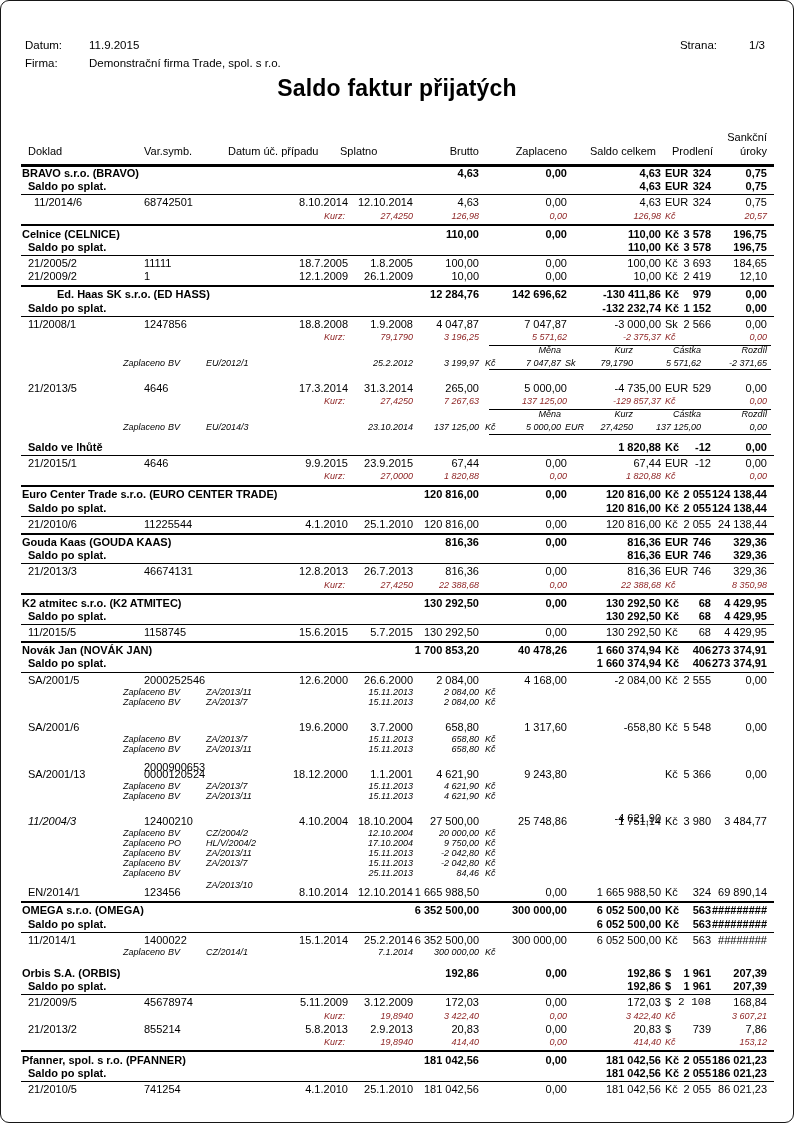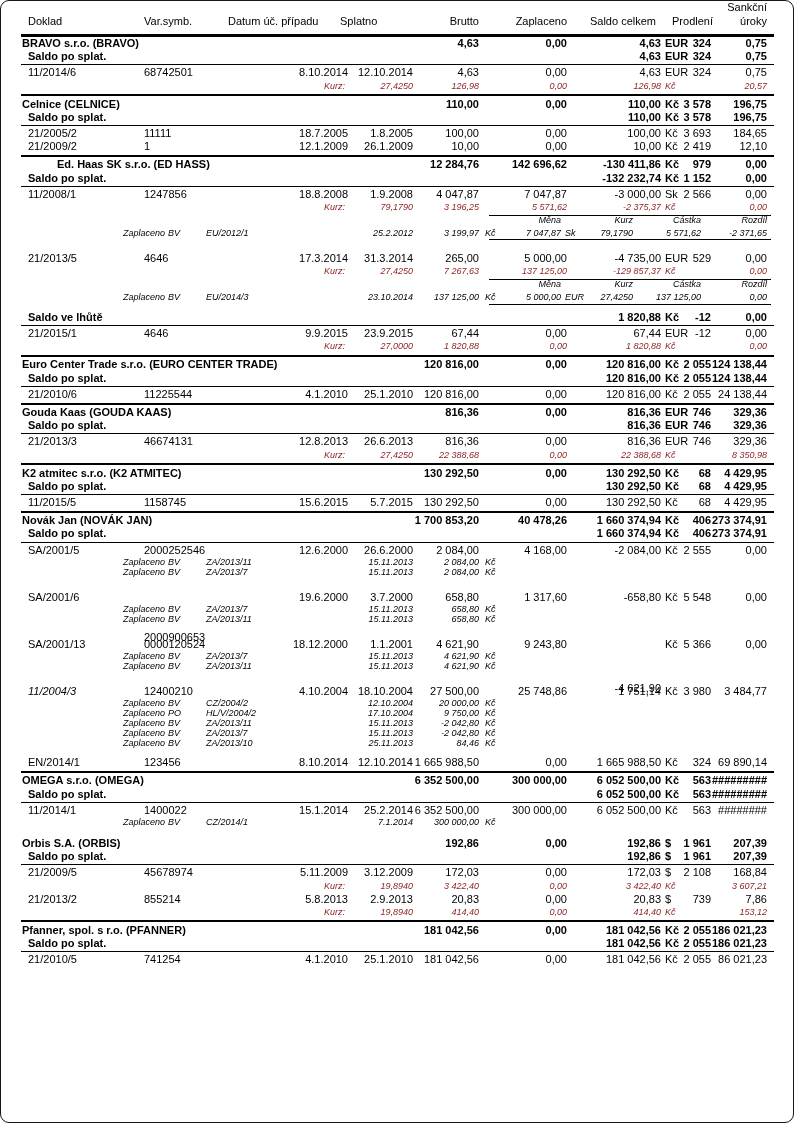--- a/index.html
+++ b/index.html
@@ -21,20 +21,29 @@
   .bd{font-weight:bold;}
   .it{font-style:italic;font-size:9px;}
   .red{color:#8b1e1e;}
   .seg{position:absolute;height:0;border-top:1px solid #000;}
   .gap{width:100%;}
 </style>
 </head>
 <body>
 
 <div class="page">
+  <div class="head">
+    <span class="hc" style="left:24px;top:38px">Datum:</span>
+    <span class="hc" style="left:88px;top:38px">11.9.2015</span>
+    <span class="hc" style="left:24px;top:56px">Firma:</span>
+    <span class="hc" style="left:88px;top:56px">Demonstrační firma Trade, spol. s r.o.</span>
+    <span class="hc" style="right:76px;top:38px">Strana:</span>
+    <span class="hc" style="right:28px;top:38px">1/3</span>
+    <div class="title">Saldo faktur přijatých</div>
+  </div>
 
   <div class="colhead">
     <span class="c" style="right:26px;top:0">Sankční</span>
     <span class="c" style="left:27px;top:14px">Doklad</span>
     <span class="c" style="left:143px;top:14px">Var.symb.</span>
     <span class="c" style="left:227px;top:14px">Datum úč. případu</span>
     <span class="c" style="left:339px;top:14px">Splatno</span>
     <span class="c" style="right:314px;top:14px">Brutto</span>
     <span class="c" style="right:226px;top:14px">Zaplaceno</span>
     <span class="c" style="right:137px;top:14px">Saldo celkem</span>
@@ -55,21 +64,21 @@
       </div>
       <div class="rw">
         <span class="c bd" style="left: 27px;">Saldo po splat.</span>
         <span class="c bd" style="right: 132px;">4,63</span>
         <span class="c bd" style="left: 664px;">EUR</span>
         <span class="c bd" style="right: 82px;">324</span>
         <span class="c bd" style="right: 26px;">0,75</span>
       </div>
       <div class="rule"></div>
       <div class="rw">
-        <span class="c" style="left: 27px;">11/2014/6</span>
+        <span class="c" style="left: 33px;">11/2014/6</span>
         <span class="c" style="left: 143px;">68742501</span>
         <span class="c" style="right: 445px;">8.10.2014</span>
         <span class="c" style="right: 380px;">12.10.2014</span>
         <span class="c" style="right: 314px;">4,63</span>
         <span class="c" style="right: 226px;">0,00</span>
         <span class="c" style="right: 132px;">4,63</span>
         <span class="c" style="left: 664px;">EUR</span>
         <span class="c" style="right: 82px;">324</span>
         <span class="c" style="right: 26px;">0,75</span>
       </div>
@@ -302,21 +311,21 @@
         <span class="c bd" style="right: 132px;">816,36</span>
         <span class="c bd" style="left: 664px;">EUR</span>
         <span class="c bd" style="right: 82px;">746</span>
         <span class="c bd" style="right: 26px;">329,36</span>
       </div>
       <div class="rule"></div>
       <div class="rw">
         <span class="c" style="left: 27px;">21/2013/3</span>
         <span class="c" style="left: 143px;">46674131</span>
         <span class="c" style="right: 445px;">12.8.2013</span>
-        <span class="c" style="right: 380px;">26.6.2013</span>
+        <span class="c" style="right: 380px;">26.7.2013</span>
         <span class="c" style="right: 314px;">816,36</span>
         <span class="c" style="right: 226px;">0,00</span>
         <span class="c" style="right: 132px;">816,36</span>
         <span class="c" style="left: 664px;">EUR</span>
         <span class="c" style="right: 82px;">746</span>
         <span class="c" style="right: 26px;">329,36</span>
       </div>
       <div class="rw md">
         <span class="c it red" style="right: 448px;">Kurz:</span>
         <span class="c it red" style="right: 380px;">27,4250</span>
@@ -501,21 +510,21 @@
         <span class="c it" style="left: 122px;">Zaplaceno</span>
         <span class="c it" style="left: 167px;">BV</span>
         <span class="c it" style="left: 205px;">ZA/2013/7</span>
         <span class="c it" style="right: 380px;">15.11.2013</span>
         <span class="c it" style="right: 314px;">-2 042,80</span>
         <span class="c it" style="left: 484px;">Kč</span>
       </div>
       <div class="rw sm">
         <span class="c it" style="left: 122px;">Zaplaceno</span>
         <span class="c it" style="left: 167px;">BV</span>
-        <span class="c it" style="left: 205px;">ZA/2013/10</span>
+        <span class="c it" style="left: 205px; margin-top: 12px;">ZA/2013/10</span>
         <span class="c it" style="right: 380px;">25.11.2013</span>
         <span class="c it" style="right: 314px;">84,46</span>
         <span class="c it" style="left: 484px;">Kč</span>
       </div>
       <div class="gap" style="height: 8px;"></div>
       <div class="rw">
         <span class="c" style="left: 27px;">EN/2014/1</span>
         <span class="c" style="left: 143px;">123456</span>
         <span class="c" style="right: 445px;">8.10.2014</span>
         <span class="c" style="right: 380px;">12.10.2014</span>
@@ -584,21 +593,21 @@
       <div class="rule"></div>
       <div class="rw">
         <span class="c" style="left: 27px;">21/2009/5</span>
         <span class="c" style="left: 143px;">45678974</span>
         <span class="c" style="right: 445px;">5.11.2009</span>
         <span class="c" style="right: 380px;">3.12.2009</span>
         <span class="c" style="right: 314px;">172,03</span>
         <span class="c" style="right: 226px;">0,00</span>
         <span class="c" style="right: 132px;">172,03</span>
         <span class="c" style="left: 664px;">$</span>
-        <span class="c" style="right: 82px;">2 108</span>
+        <span class="c" style="right: 82px; font-family: Liberation Mono, monospace;">2 108</span>
         <span class="c" style="right: 26px;">168,84</span>
       </div>
       <div class="rw md">
         <span class="c it red" style="right: 448px;">Kurz:</span>
         <span class="c it red" style="right: 380px;">19,8940</span>
         <span class="c it red" style="right: 314px;">3 422,40</span>
         <span class="c it red" style="right: 226px;">0,00</span>
         <span class="c it red" style="right: 132px;">3 422,40</span>
         <span class="c it red" style="left: 664px;">Kč</span>
         <span class="c it red" style="right: 26px;">3 607,21</span>

